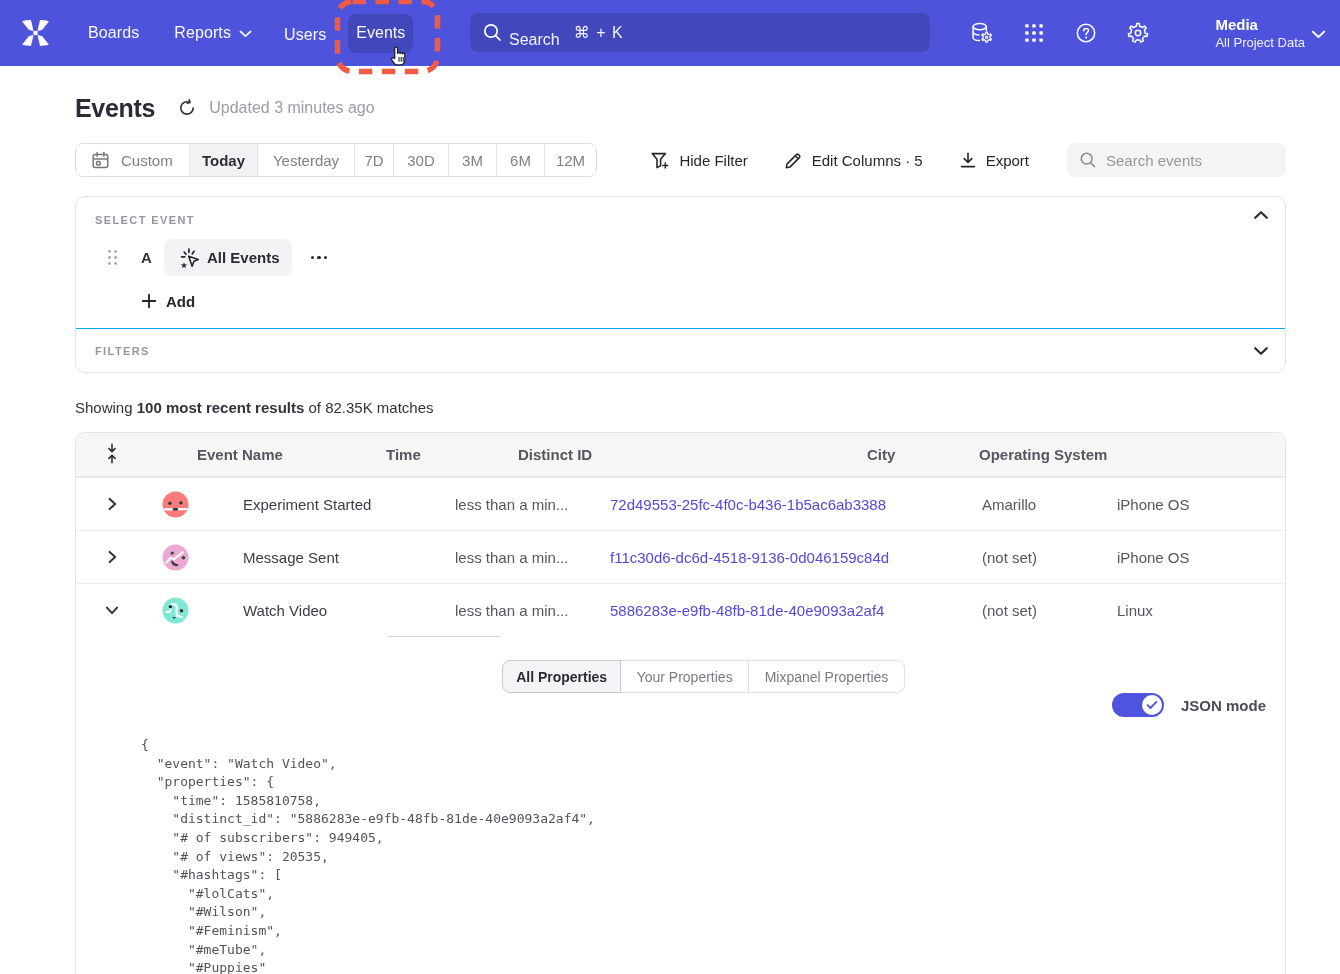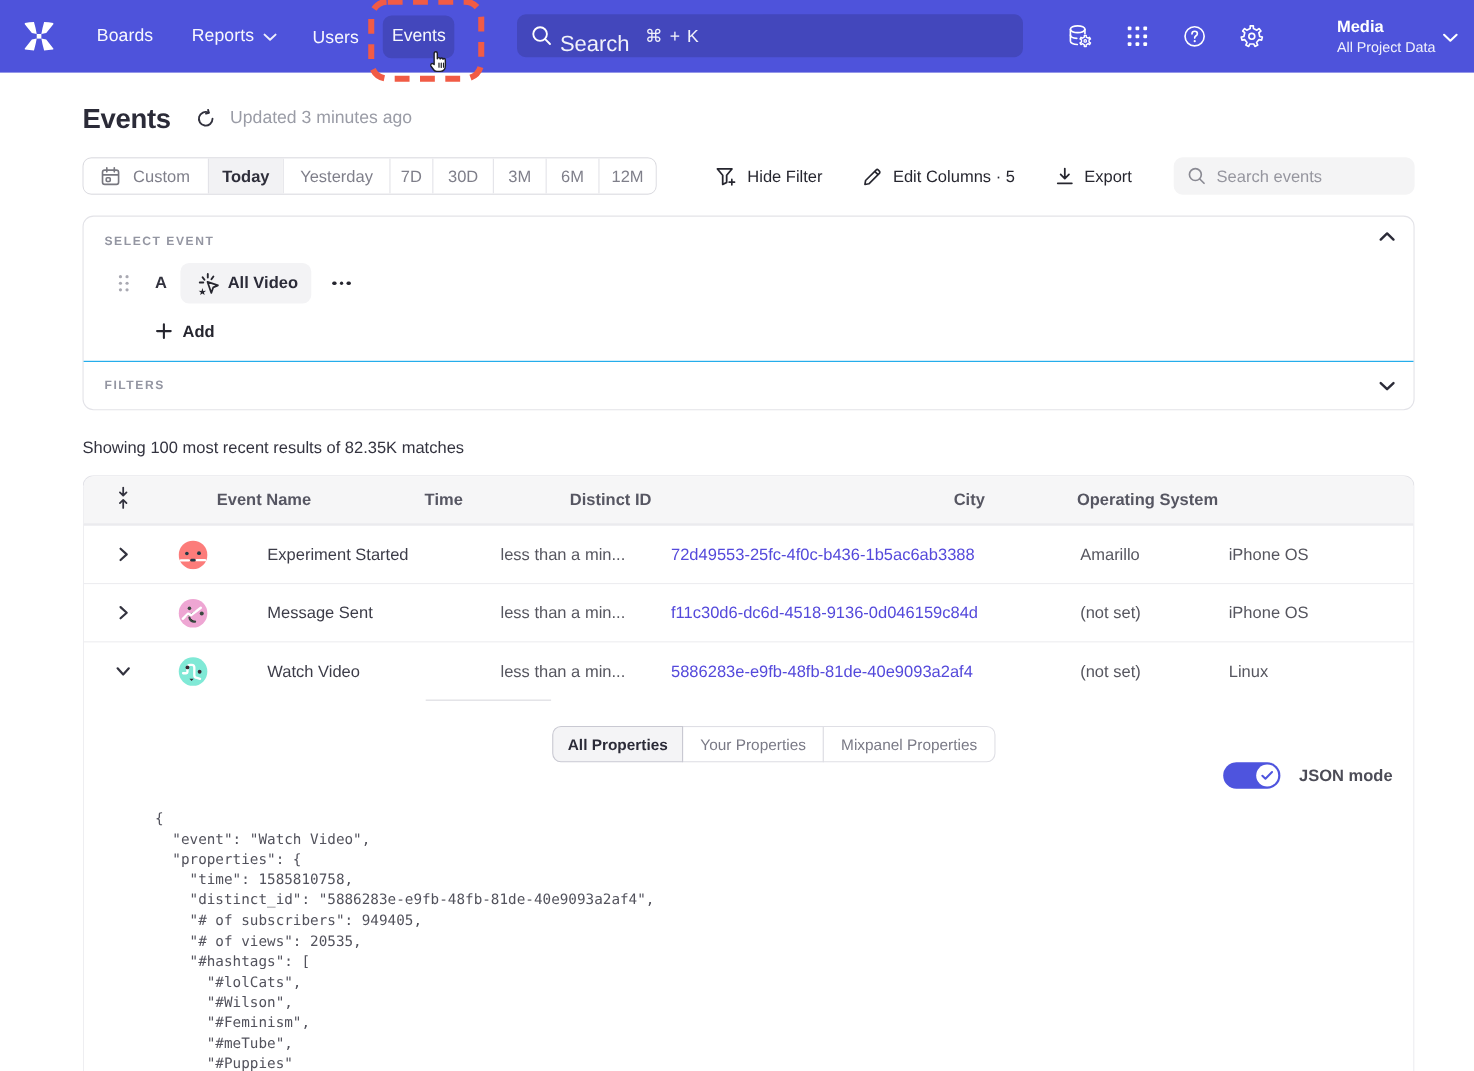--- a/index.html
+++ b/index.html
@@ -31,21 +31,21 @@
 .nav-events-btn {
   margin-left:22px; background:#4347BC; border:none; border-radius:8px;
   height:39px; padding:0 8px; font-size:16px; font-weight:500;
   color:rgba(255,255,255,.96); font-family:inherit; cursor:pointer;
 }
 .nav-search {
   position:absolute; left:470px; top:13px; width:460px; height:39px;
   background:#4347BC; border-radius:8px; display:flex; align-items:center;
   padding:0 12px; cursor:text;
 }
-.nav-search .search-label { margin-left:6px; font-size:20px; color:rgba(255,255,255,.93);margin-top:15px; }
+.nav-search .search-label { margin-left:6px; font-size:16px; color:rgba(255,255,255,.93);margin-top:15px; }
 .nav-search .search-shortcut { margin-left:14px; font-size:16px; color:rgba(255,255,255,.93); letter-spacing:1px; }
 .nav-right { position:absolute; right:14px; top:0; height:66px; display:flex; align-items:center; }
 .nav-icon-btn {
   width:24px; height:24px; margin-left:28px; background:none; border:none; padding:0;
   color:#fff; cursor:pointer; display:flex; align-items:center; justify-content:center;
 }
 .project-selector { margin-left:31px; display:flex; align-items:center; cursor:pointer; }
 .project-text { display:flex; flex-direction:column;margin-left:34px; }
 .project-name { font-size:15px; font-weight:700; color:#fff; line-height:19px; }
 .project-scope { font-size:13px; font-weight:400; color:rgba(255,255,255,.92); line-height:17px;text-align:right; }
@@ -124,21 +124,21 @@
 }
 .filters-row {
   margin-top:15px; border-top:1px solid #0ea5e9; height:44px; display:flex; align-items:center;
   padding:0 16px 0 19px; position:relative;
 }
 .filters-label { font-size:11px; font-weight:700; letter-spacing:1.4px; color:#9496A2; }
 .filters-chev { margin-left:auto; background:none; border:none; padding:0; color:#2B2B38; cursor:pointer; }
 
 
 .summary { margin-top:26px; font-size:15px; color:#33333F; }
-.summary b { font-weight:400; }
+.summary b { font-weight:700; }
 
 
 .table-card { margin-top:16px; overflow:hidden; border-radius:10px 10px 0 0; border-bottom:none; }
 .row-grid { display:grid; grid-template-columns:56px 49px 189px 132px 349px 112px 208px 1fr; align-items:center; }
 .thead { height:44px; background:#F6F6F7; border-bottom:1px solid #E4E4E9; }
 .th { font-size:15px; font-weight:600; color:#565662; padding-left:16px; }
 .th-collapse { padding-left:29px; color:#32323E; }
 .th-collapse button { background:none; border:none; padding:0; color:#32323E; cursor:pointer; }
 .trow { height:53px; border-top:1px solid #EDEDF0; position:relative;gap:23px; }
 .trow:first-of-type { border-top:none; }
@@ -367,21 +367,21 @@
               <circle cx="8.5" cy="14.5" r="1.45"></circle>
 </svg>
           </span>
         <span class="row-letter">A</span>
         <button class="event-chip">
             <svg class="chip-icon" width="23" height="23" viewBox="0 0 23 23" fill="none">
 <path d="M12.9,3.0 V6.3 M18.0,5.3 L16.2,7.9 M8.2,6.1 L9.9,8.3 M5.6,10.8 H8.8" stroke="currentColor" stroke-width="1.7" stroke-linecap="round"></path>
 <path d="M12.7,10.3 L22.2,13.4 L17.9,15.2 L16.1,20.3 Z" stroke="currentColor" stroke-width="1.6" stroke-linejoin="round" fill="none"></path>
 <path d="M8,15.9 L8.82,18.48 L11.4,18.25 L9.33,19.83 L10.1,22.25 L8,20.8 L5.9,22.25 L6.67,19.83 L4.6,18.25 L7.18,18.48 Z" fill="currentColor"></path>
 </svg>
-            <span class="chip-label">All Video</span>
+            <span class="chip-label">All Events</span>
           </button>
         <button class="more-dots">
             <i></i>
             <i></i>
             <i></i>
           </button>
       </div>
       <button class="add-btn">
           <span>
             <svg width="16" height="16" viewBox="0 0 16 16" fill="none">

